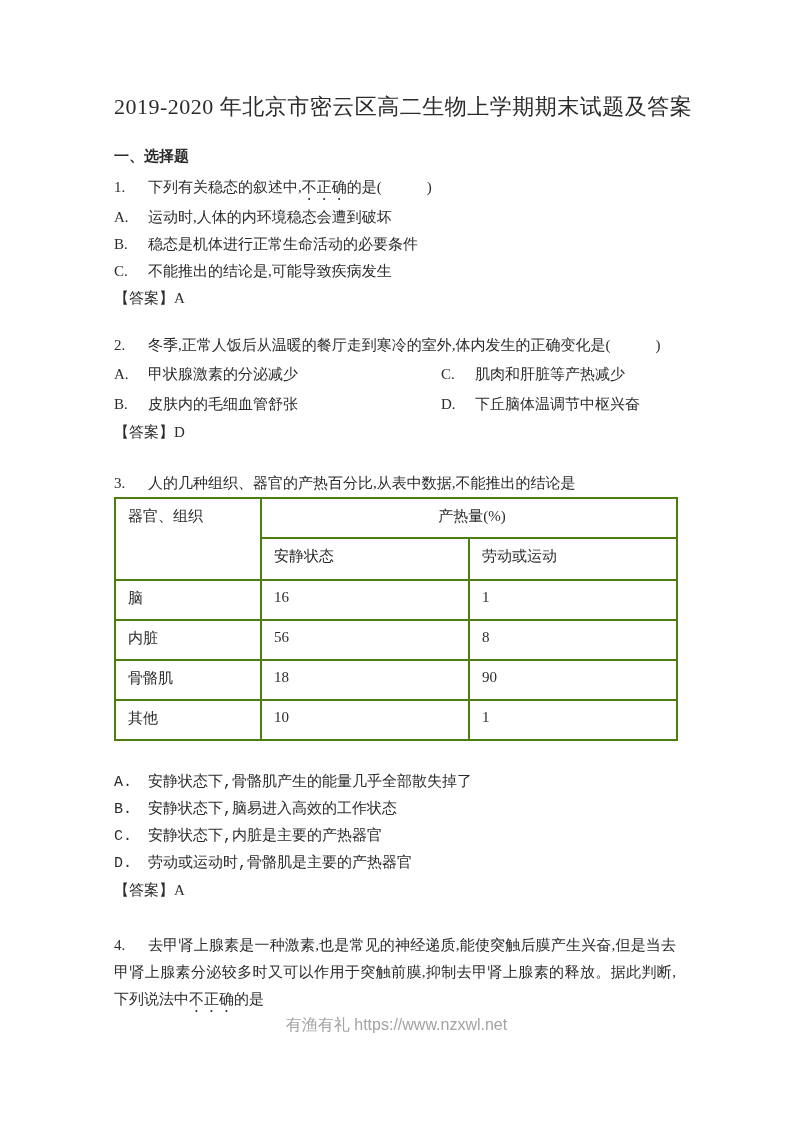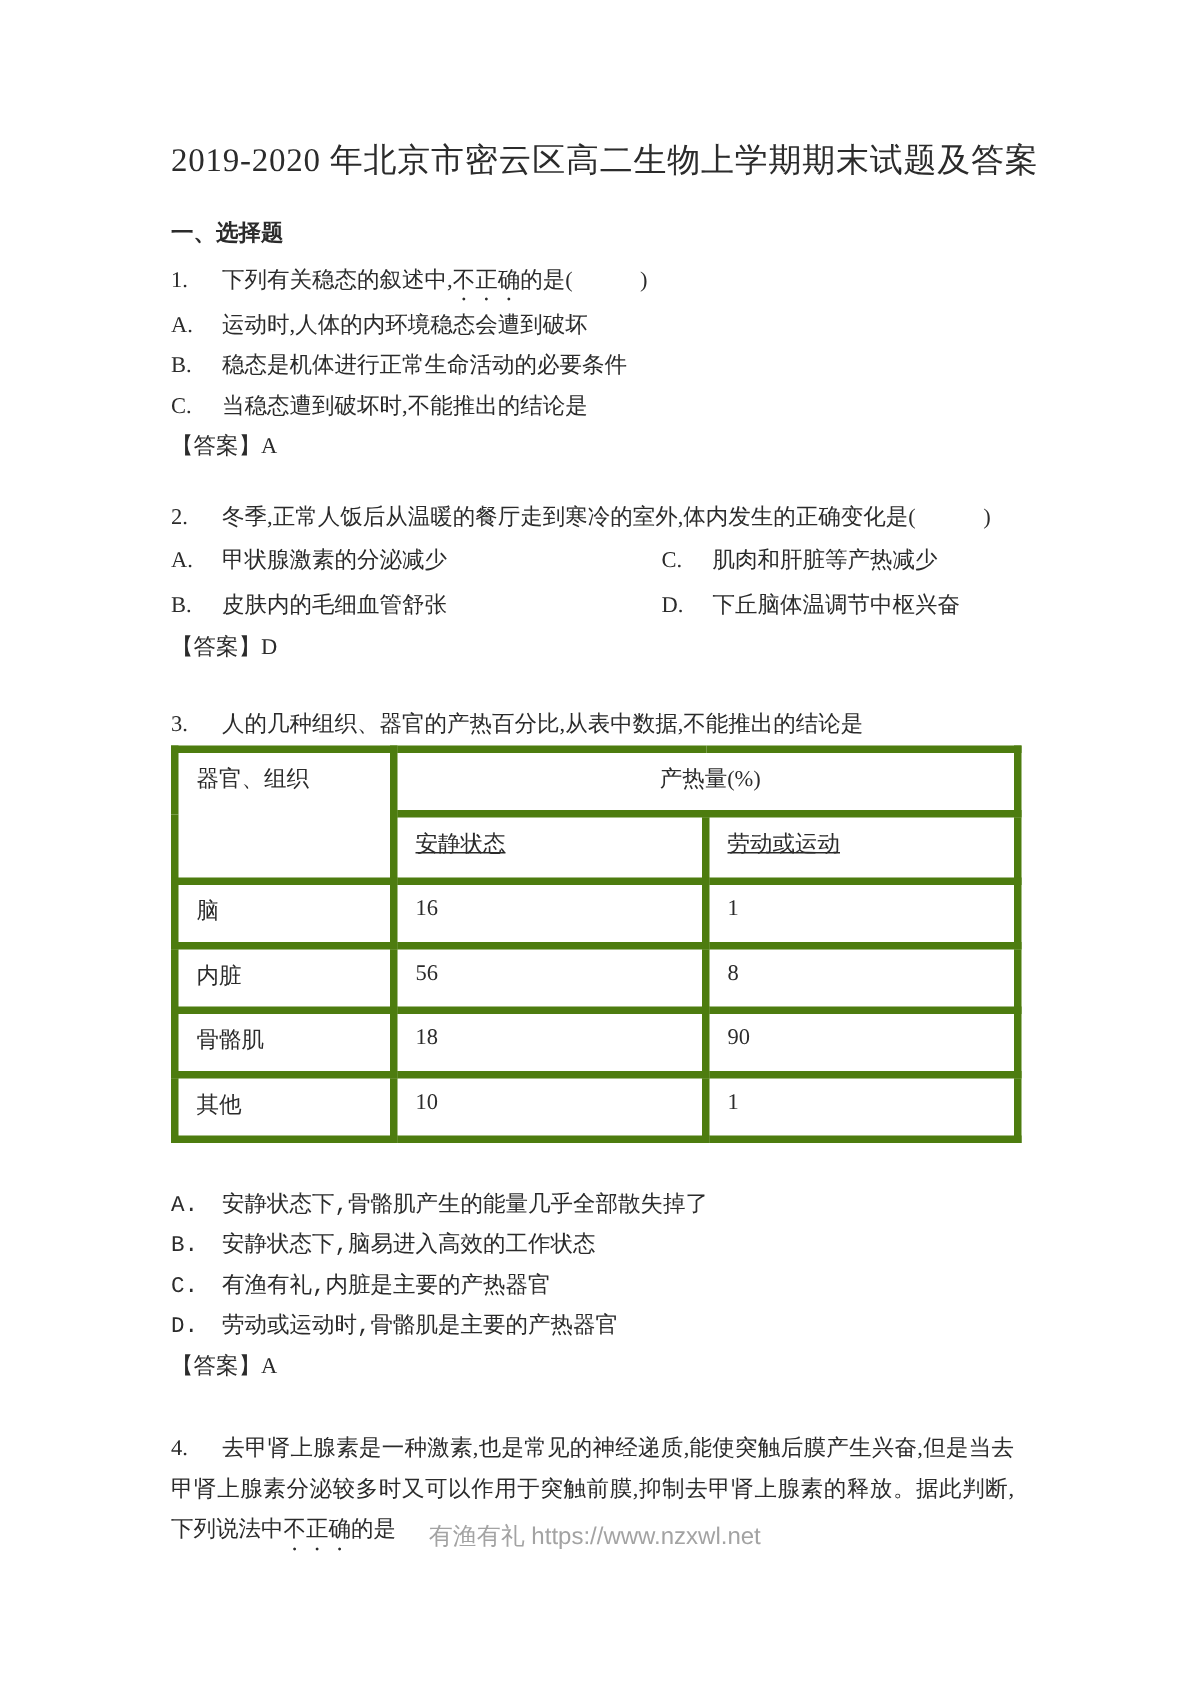--- a/index.html
+++ b/index.html
@@ -72,27 +72,27 @@
     line-height: 27px;
   }
   table.heat-table {
     margin-top: 0px;
     border-collapse: collapse;
     table-layout: fixed;
     width: 562px;
     font-size: 15px;
   }
   table.heat-table td {
-    border: 5px solid #4d7c0f;
+    border: 2px solid #4d7c0f;
     vertical-align: top;
     padding: 8px 6px 4px 12px;
   }
   td.cell-corner { padding-top: 14px; }
   td.cell-group { height: 26px; text-align: center; }
-  td.cell-sub { height: 28px; text-decoration: underline; }
+  td.cell-sub { height: 28px; }
   td.cell-data { height: 26px; }
   .opts-after-table { margin-top: 28px; font-family: Liberation Mono, monospace; }
   .page-footer {
     position: absolute;
     left: 0;
     top: 1014px;
     width: 793px;
     text-align: center;
     font-family: "Liberation Sans", "DejaVu Sans", sans-serif;
     font-size: 16px;
@@ -110,21 +110,21 @@
 
     <div class="section-heading">一、选择题</div>
 
     <div class="question q1">
       <div class="stem">
         <span class="q-num">1.</span><span>下列有关稳态的叙述中,</span><span class="emph">不正确</span><span>的是(　　　)</span>
       </div>
       <div class="options">
         <div class="option-row"><span class="opt-label">A.</span><span>运动时,人体的内环境稳态会遭到破坏</span></div>
         <div class="option-row"><span class="opt-label">B.</span><span>稳态是机体进行正常生命活动的必要条件</span></div>
-        <div class="option-row"><span class="opt-label">C.</span><span>当稳态遭到破坏时,不能推出的结论是</span></div>
+        <div class="option-row"><span class="opt-label">C.</span><span>不能推出的结论是,可能导致疾病发生</span></div>
       </div>
       <div class="answer-line"><span>【答案】</span><span>A</span></div>
     </div>
 
     <div class="question q2">
       <div class="stem">
         <span class="q-num">2.</span><span>冬季,正常人饭后从温暖的餐厅走到寒冷的室外,体内发生的正确变化是(　　　)</span>
       </div>
       <div class="options options-2col">
         <div class="option-row"><span class="opt-label">A.</span><span>甲状腺激素的分泌减少</span></div>
@@ -172,21 +172,21 @@
         <tr>
           <td class="cell-data">其他</td>
           <td class="cell-data">10</td>
           <td class="cell-data">1</td>
         </tr>
       </tbody>
         </table>
       <div class="options opts-after-table">
         <div class="option-row"><span class="opt-label">A.</span><span>安静状态下,骨骼肌产生的能量几乎全部散失掉了</span></div>
         <div class="option-row"><span class="opt-label">B.</span><span>安静状态下,脑易进入高效的工作状态</span></div>
-        <div class="option-row"><span class="opt-label">C.</span><span>有渔有礼,内脏是主要的产热器官</span></div>
+        <div class="option-row"><span class="opt-label">C.</span><span>安静状态下,内脏是主要的产热器官</span></div>
         <div class="option-row"><span class="opt-label">D.</span><span>劳动或运动时,骨骼肌是主要的产热器官</span></div>
       </div>
       <div class="answer-line"><span>【答案】</span><span>A</span></div>
     </div>
 
     <div class="question q4">
       <div class="stem">
         <span class="q-num">4.</span><span>去甲肾上腺素是一种激素,也是常见的神经递质,能使突触后膜产生兴奋,但是当去甲肾上腺素分泌较多时又可以作用于突触前膜,抑制去甲肾上腺素的释放。据此判断,下列说法中</span><span class="emph">不正确</span><span>的是</span>
       </div>
     </div>

